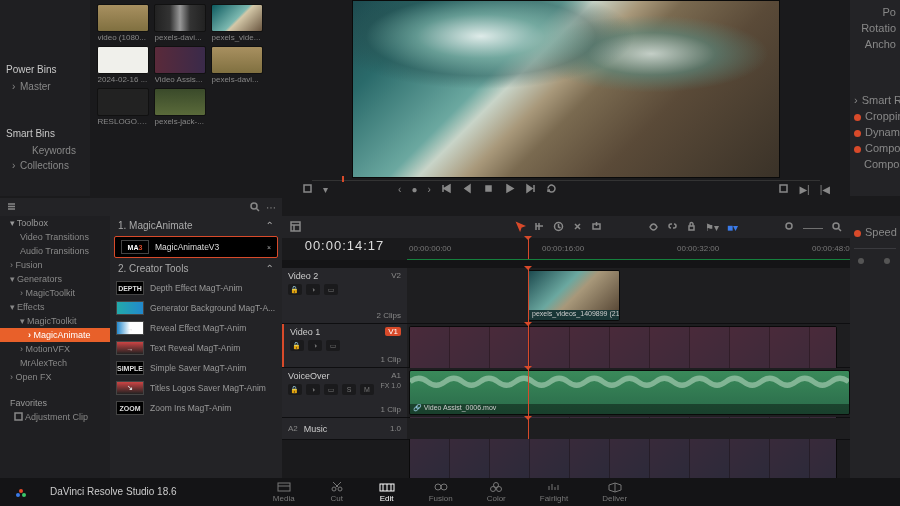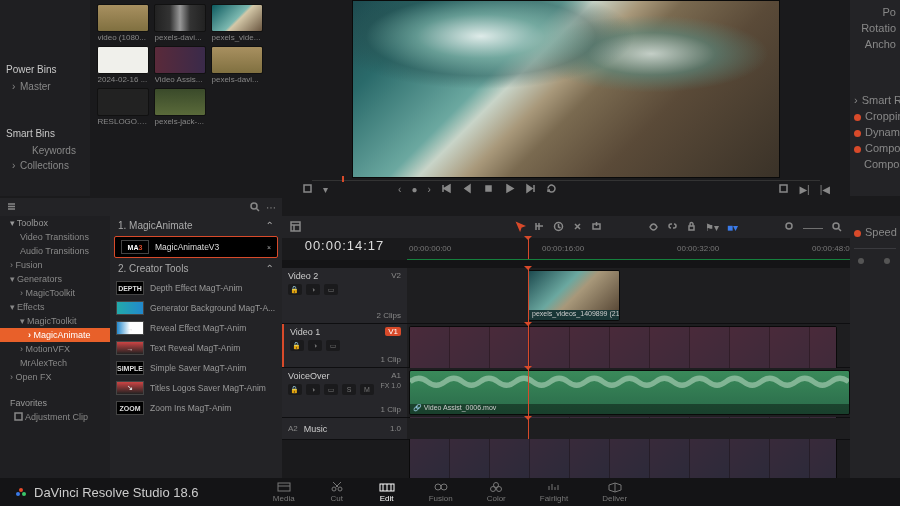--- a/index.html
+++ b/index.html
@@ -101,21 +101,21 @@
 .clip .lbl{position:absolute;bottom:0;left:0;right:0;height:10px;background:rgba(0,0,0,.4);font-size:7px;color:#ccc;padding:0 3px;white-space:nowrap;overflow:hidden}
 .clip.audio{background:linear-gradient(180deg,#3a8a5a 0%,#2a6a4a 100%)}
 .clip.audio .wave{position:absolute;top:2px;left:0;right:0;bottom:12px;opacity:.5}
 .rt-insp{width:50px;background:#232326;padding:4px}
 
 .page-tabs{position:absolute;bottom:0;left:0;right:0;height:28px;background:#141416;display:flex;align-items:center;justify-content:center;gap:34px}
 .ptab{display:flex;flex-direction:column;align-items:center;gap:1px;color:#777;cursor:pointer}
 .ptab.active{color:#fff}
 .ptab .pi{width:16px;height:12px}
 .plbl{font-size:8px}
-.status{position:absolute;bottom:6px;left:14px;display:flex;gap:6px;color:#ccc;font-size:13px}
+.status{position:absolute;bottom:6px;left:14px;display:flex;gap:22px;color:#ccc;font-size:10px}
 .status svg{width:14px;height:14px}
 
 svg.i{width:11px;height:11px;fill:none;stroke:currentColor;stroke-width:1.5}
 </style>
 </head>
 <body>
 
 <div class="top">
   <div class="left-col">
    <div class="bins-panel">

